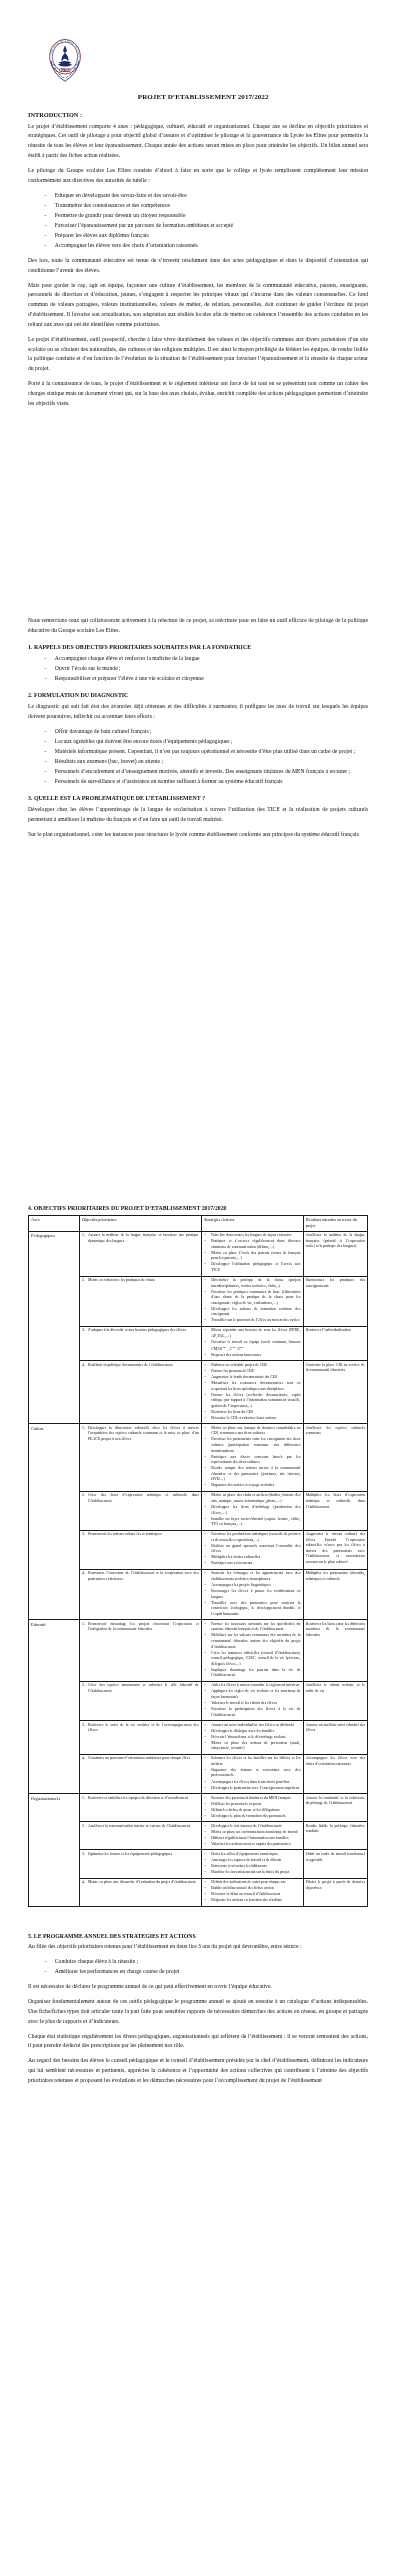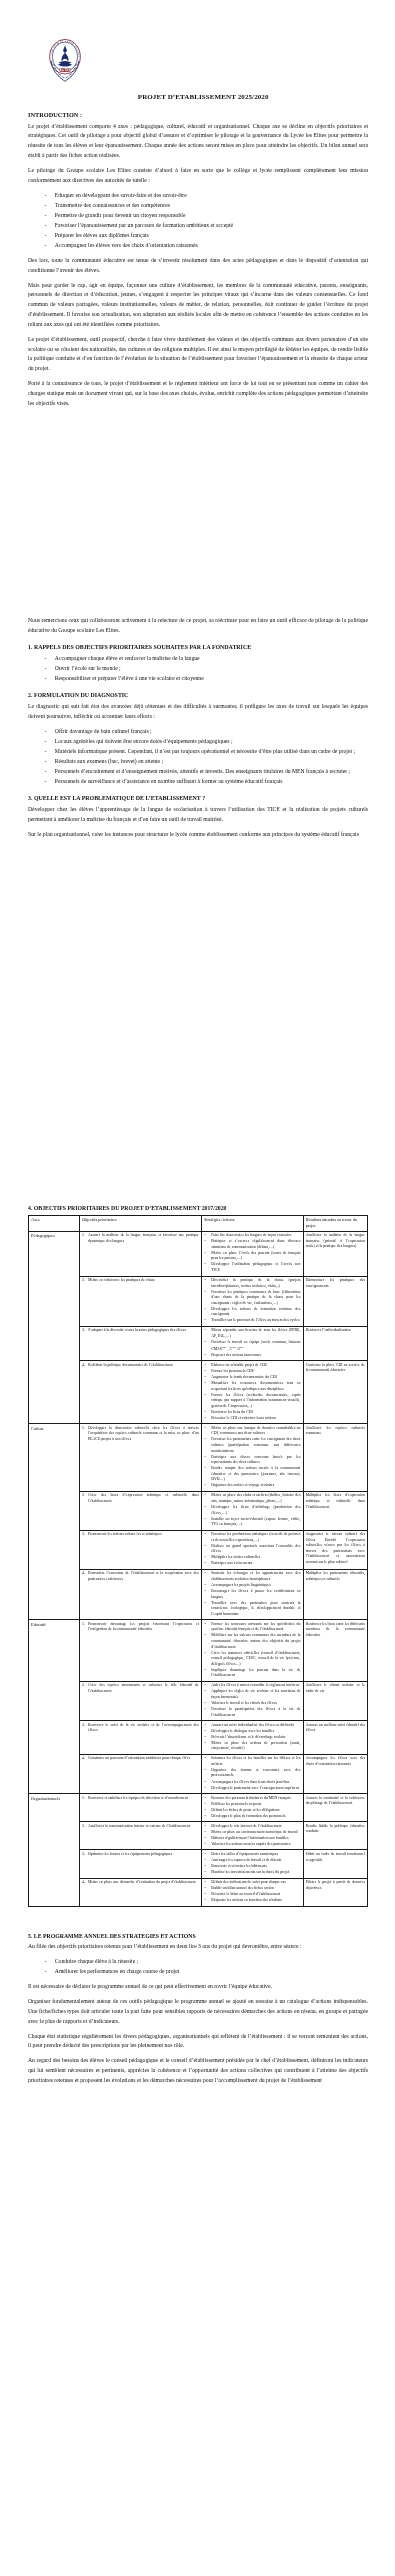--- a/index.html
+++ b/index.html
@@ -163,21 +163,21 @@
             <path d="M70 121 l-8 5"></path>
         </g>
         <path id="ringpath" d="M20 62 A40 44 0 0 1 100 62" fill="none"></path>
         <text font-size="7.2" fill="#1b2b6b" font-family="Liberation Sans, sans-serif" letter-spacing="1">
           <textPath href="#ringpath" startOffset="6%">COLLEGE  ET  LYCEE  DES  ELITES</textPath>
         </text>
       </svg>
     </div>
   </div>
 
-  <h1 class="doc-title">PROJET  D’ETABLISSEMENT 2025/2020</h1>
+  <h1 class="doc-title">PROJET  D’ETABLISSEMENT 2017/2022</h1>
 
   <h2 class="h-section">INTRODUCTION :</h2>
 
   <p class="body">Le projet d’établissement comporte 4 axes : pédagogique, culturel, éducatif et organisationnel. Chaque axe se décline en objectifs prioritaires  et  stratégiques. Cet outil de pilotage a pour objectif global d’assurer et d’optimiser le pilotage et la gouvernance du Lycée les Elites pour permettre la réussite de tous les élèves et leur épanouissement. Chaque année des actions seront mises en place pour atteindre les objectifs. Un bilan annuel sera établi à partir des fiches action réalisées.</p>
   <p class="body">Le pilotage du Groupe scolaire  Les Elites consiste d’abord à faire en sorte que le collège et lycée remplissent complètement leur mission conformément aux directives des autorités de tutelle :</p>
 
   <ul class="dashlist">
     <li>Eduquer en développant des savoir-faire et des savoir-être</li>
     <li>Transmettre des connaissances et des compétences</li>
     <li>Permettre de grandir pour devenir un citoyen responsable</li>

